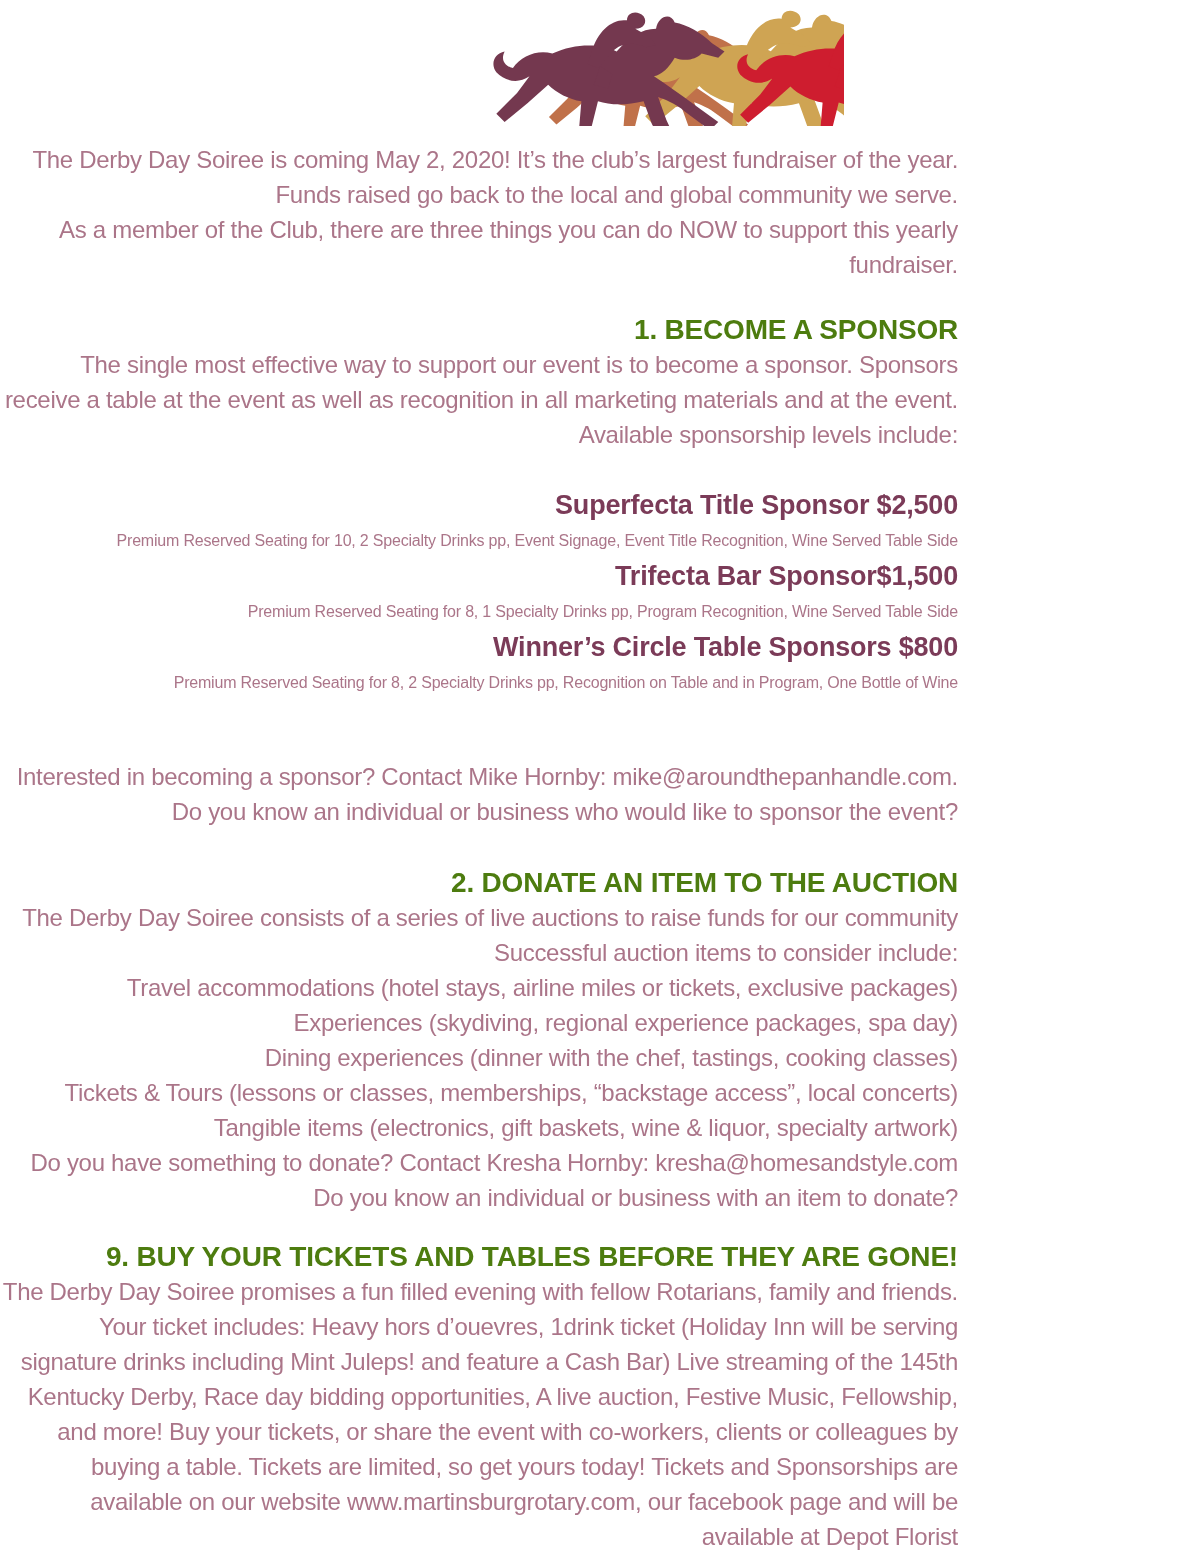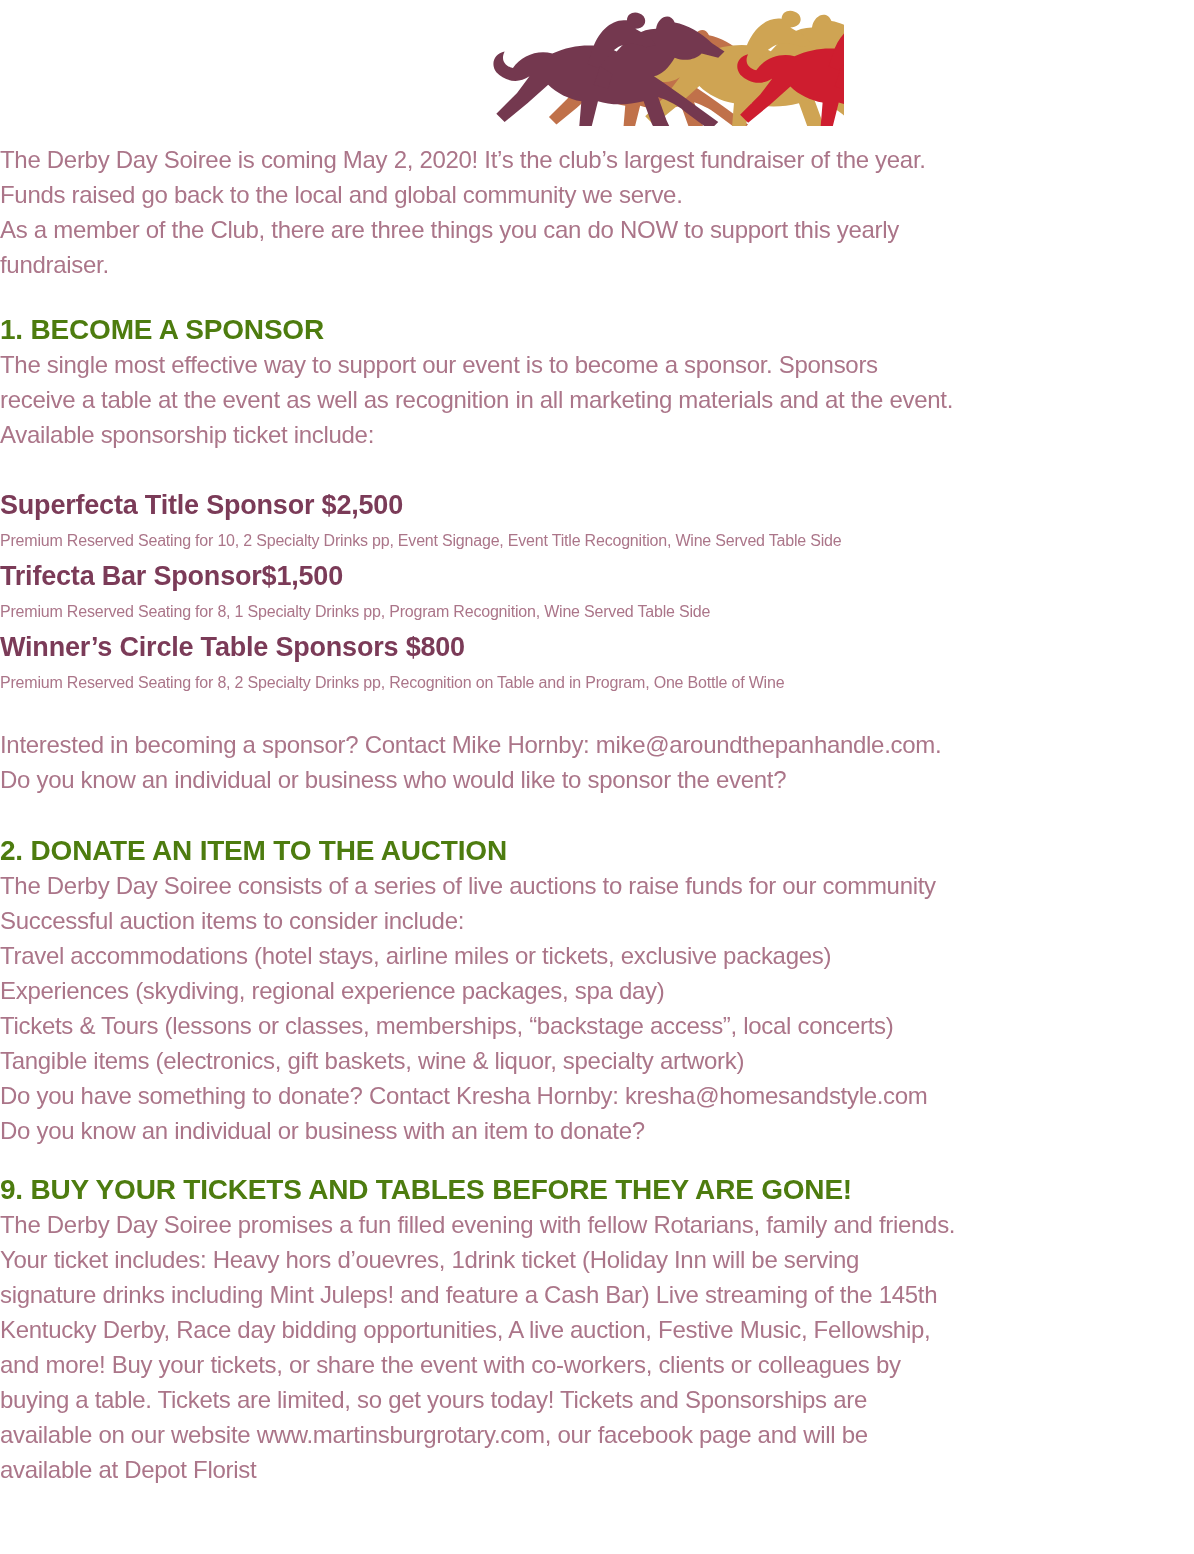--- a/index.html
+++ b/index.html
@@ -6,21 +6,21 @@
     margin: 0;
     padding: 0;
     background: #ffffff;
     width: 1194px;
   }
   .page {
     width: 958px;
     height: 1554px;
     overflow: hidden;
     font-family: "Liberation Sans", sans-serif;
-    text-align: left;
+    text-align: right;
     color: #ab7589;
   }
   .banner {
     padding-top: 4px;
     height: 122px;
     display: flex;
     justify-content: center;
   }
   .body-line, .body-par {
     font-size: 24px;
@@ -50,21 +50,21 @@
     color: #7b3b58;
     letter-spacing: -0.2px;
   }
   .level-detail {
     font-size: 16px;
     font-weight: 300;
     line-height: 33px;
     color: #ab7589;
     letter-spacing: -0.2px;
   }
-  .contact { margin-top: 28px; }
+  .contact { margin-top: 60px; }
   .heading-2 { margin-top: 36px; }
   .heading-3 { margin-top: 24px; }
   .sec3-par { max-width: 1165px; }
 </style>
 </head>
 <body>
 
 <div class="page">
 
   <div class="banner">
@@ -109,21 +109,21 @@
   </div>
 
   <div class="intro">
     <div class="body-line">The Derby Day Soiree is coming May 2, 2020! It’s the club’s largest fundraiser of the year.</div>
     <div class="body-line">Funds raised go back to the local and global community we serve.</div>
     <div class="body-line">As a member of the Club, there are three things you can do NOW to support this yearly fundraiser.</div>
   </div>
 
   <div class="sec-heading heading-1">1. BECOME A SPONSOR</div>
   <div class="body-par">The single most effective way to support our event is to become a sponsor. Sponsors receive a table at the event as well as recognition in all marketing materials and at the event.</div>
-  <div class="body-line">Available sponsorship ticket include:</div>
+  <div class="body-line">Available sponsorship levels include:</div>
 
   <div class="levels">
     <div class="level-title">Superfecta Title Sponsor $2,500</div>
     <div class="level-detail">Premium Reserved Seating for 10, 2 Specialty Drinks pp, Event Signage, Event Title Recognition, Wine Served Table Side</div>
     <div class="level-title">Trifecta Bar Sponsor$1,500</div>
     <div class="level-detail">Premium Reserved Seating for 8, 1 Specialty Drinks pp, Program Recognition, Wine Served Table Side</div>
     <div class="level-title">Winner’s Circle Table Sponsors $800</div>
     <div class="level-detail">Premium Reserved Seating for 8, 2 Specialty Drinks pp, Recognition on Table and in Program, One Bottle of Wine</div>
   </div>
 
@@ -131,20 +131,21 @@
     <div class="body-line">Interested in becoming a sponsor? Contact Mike Hornby: mike@aroundthepanhandle.com.</div>
     <div class="body-line">Do you know an individual or business who would like to sponsor the event?</div>
   </div>
 
   <div class="sec-heading heading-2">2. DONATE AN ITEM TO THE AUCTION</div>
   <div>
     <div class="body-line">The Derby Day Soiree consists of a series of live auctions to raise funds for our community</div>
     <div class="body-line">Successful auction items to consider include:</div>
     <div class="body-line">Travel accommodations (hotel stays, airline miles or tickets, exclusive packages)</div>
     <div class="body-line">Experiences (skydiving, regional experience packages, spa day)</div>
+    <div class="body-line">Dining experiences (dinner with the chef, tastings, cooking classes)</div>
     <div class="body-line">Tickets &amp; Tours (lessons or classes, memberships, “backstage access”, local concerts)</div>
     <div class="body-line">Tangible items (electronics, gift baskets, wine &amp; liquor, specialty artwork)</div>
     <div class="body-line">Do you have something to donate? Contact Kresha Hornby: kresha@homesandstyle.com</div>
     <div class="body-line">Do you know an individual or business with an item to donate?</div>
   </div>
 
   <div class="sec-heading heading-3">9. BUY YOUR TICKETS AND TABLES BEFORE THEY ARE GONE!</div>
   <div class="body-par sec3-par">The Derby Day Soiree promises a fun filled evening with fellow Rotarians, family and friends. Your ticket includes: Heavy hors d’ouevres,  1drink ticket (Holiday Inn will be serving signature drinks including Mint Juleps! and feature a Cash Bar) Live streaming of the 145th Kentucky Derby, Race day bidding opportunities, A live auction, Festive Music, Fellowship, and more! Buy your tickets, or share the event with co-workers, clients or colleagues by buying a table. Tickets are limited, so get yours today! Tickets and Sponsorships are available on our website www.martinsburgrotary.com, our facebook page and will be available at Depot Florist</div>
 
 </div>

